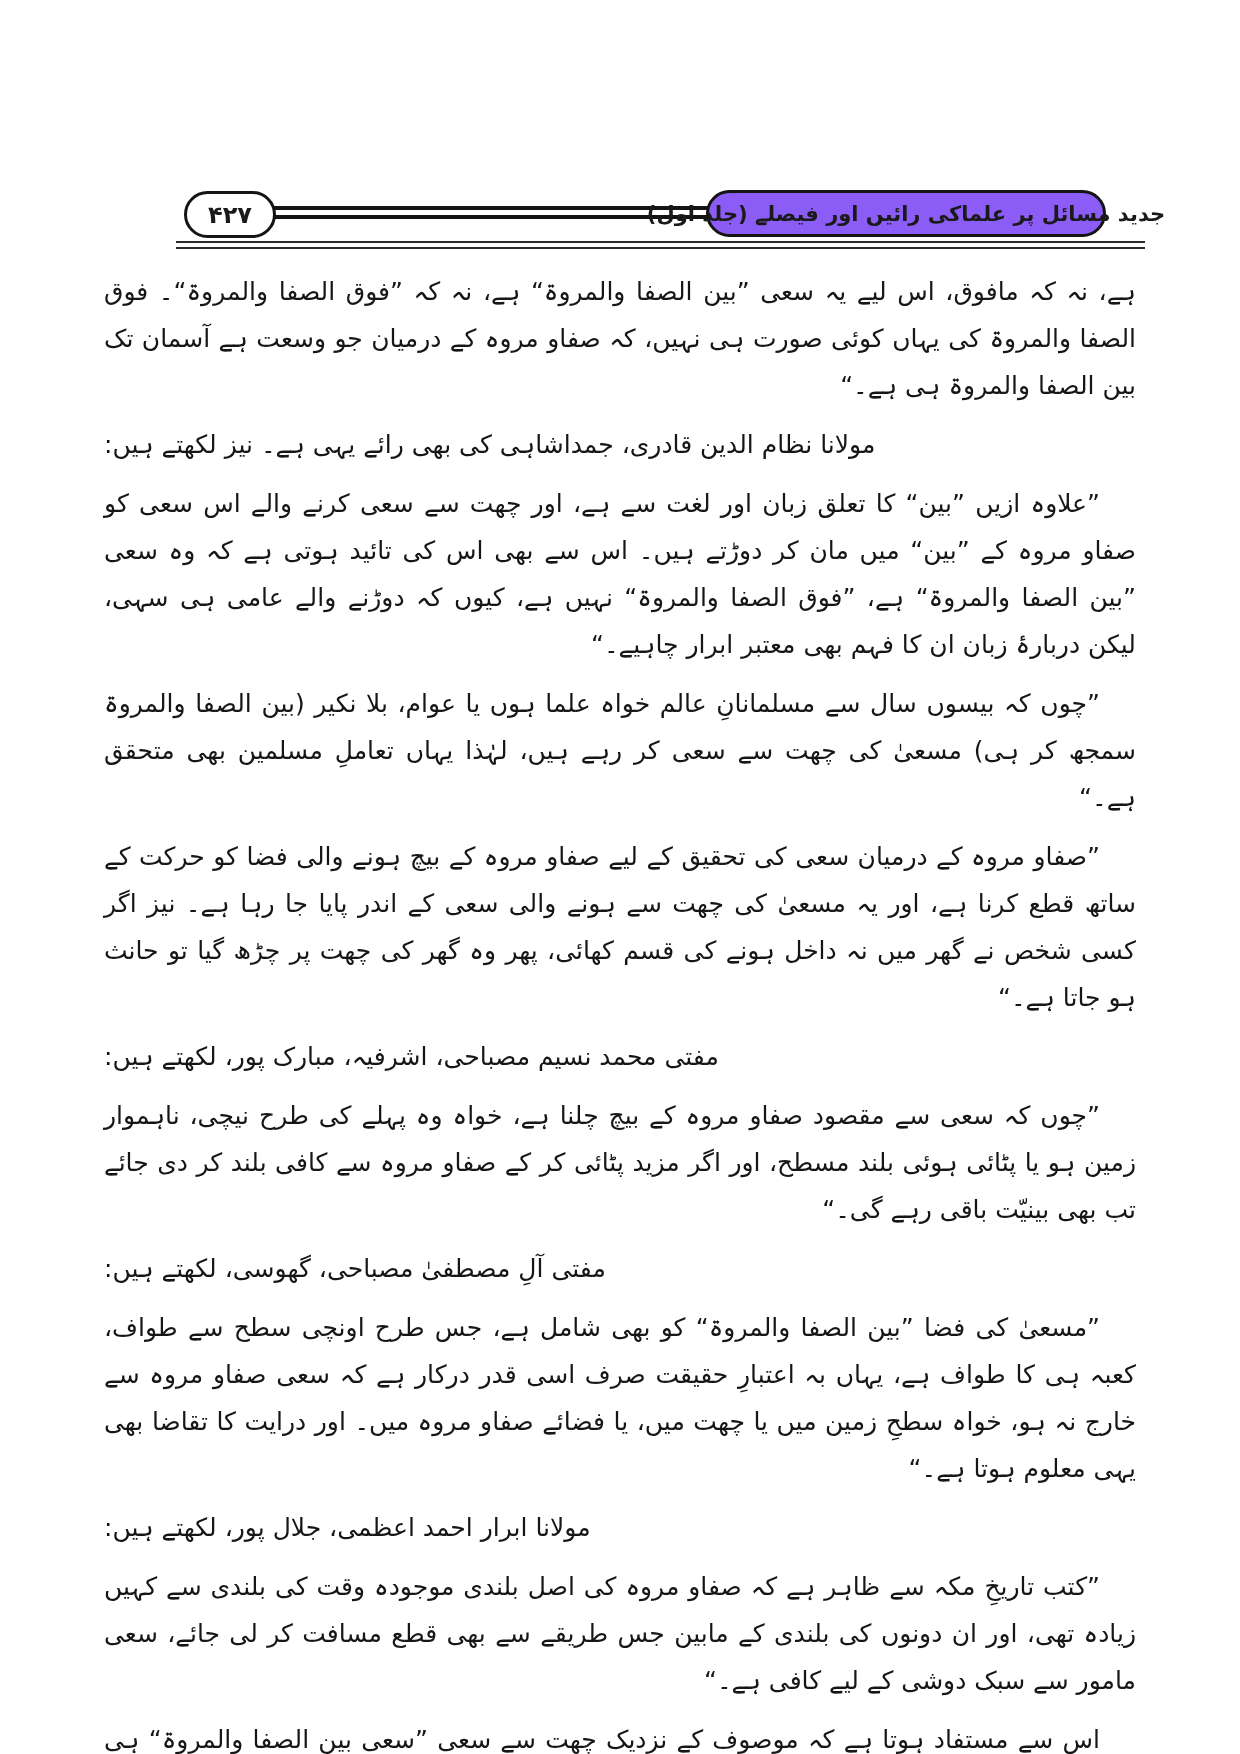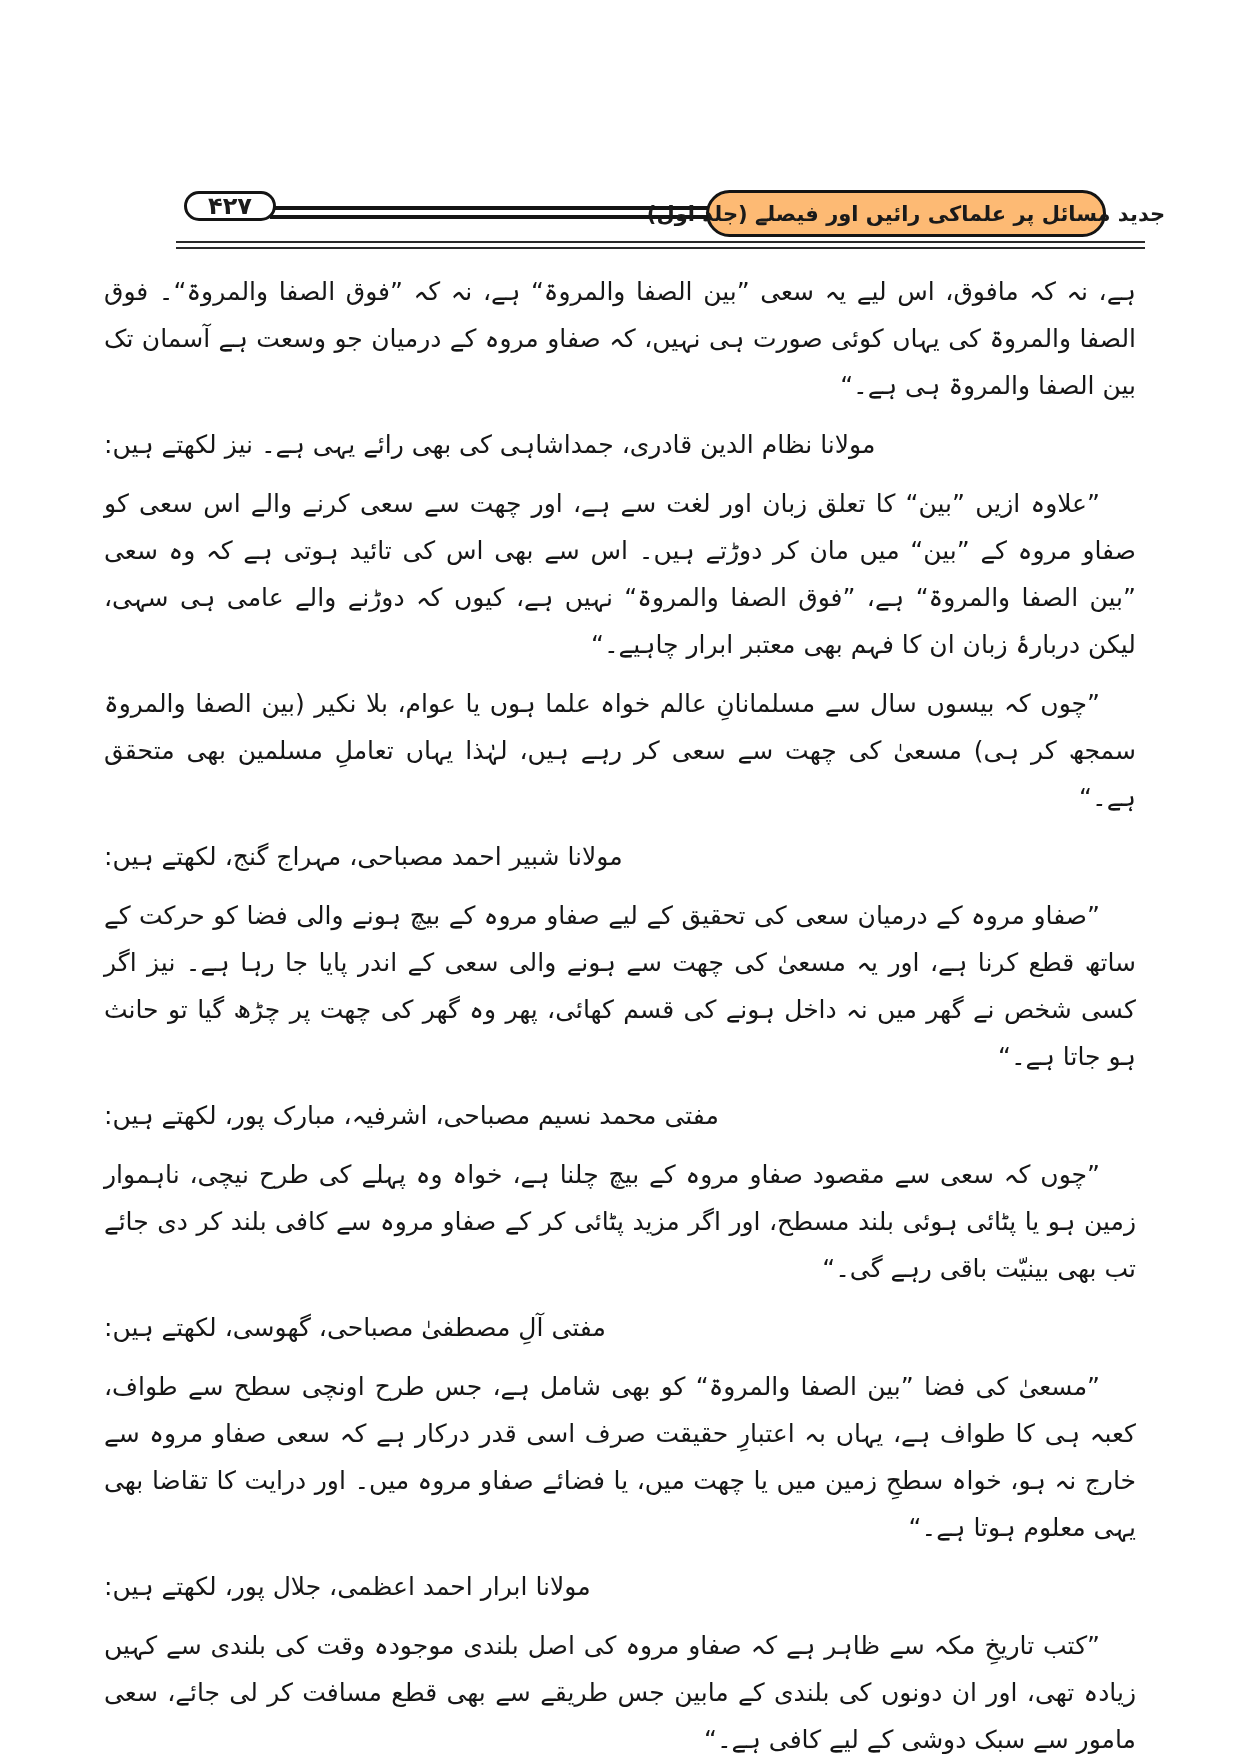--- a/index.html
+++ b/index.html
@@ -16,21 +16,21 @@
     font-family: "DejaVu Sans", sans-serif;
     color: #1a1a1a;
   }
 
   
   .page-number-pill {
     position: absolute;
     left: 184px;
     top: 191px;
     width: 92px;
-    height: 30px;
+    height: 47px;
     border: 3px solid #141414;
     border-radius: 26px;
     background: #ffffff;
     display: flex;
     align-items: center;
     justify-content: center;
     font-size: 24px;
     font-weight: bold;
     z-index: 3;
     box-sizing: border-box;
@@ -47,21 +47,21 @@
     z-index: 1;
   }
   .title-cartouche {
     position: absolute;
     left: 706px;
     top: 190px;
     width: 400px;
     height: 47px;
     border: 3px solid #141414;
     border-radius: 24px;
-    background: #fdba74;
+    background: #8b5cf6;
     display: flex;
     align-items: center;
     justify-content: center;
     direction: rtl;
     font-size: 21px;
     font-weight: bold;
     z-index: 3;
     box-sizing: border-box;
     white-space: nowrap;
   }
@@ -119,21 +119,20 @@
     <span>جدید مسائل پر علماکی رائیں اور فیصلے (جلد اول)</span>
   </div>
 
   <div class="header-full-rule"></div>
 
   <div class="body-text" dir="rtl">
       <p class="para para-body">ہے، نہ کہ مافوق، اس لیے یہ سعی ”بین الصفا والمروۃ“ ہے، نہ کہ ”فوق الصفا والمروۃ“۔ فوق الصفا والمروۃ کی یہاں کوئی صورت ہی نہیں، کہ صفاو مروہ کے درمیان جو وسعت ہے آسمان تک بین الصفا والمروۃ ہی ہے۔“</p>
       <p class="para para-attribution">مولانا نظام الدین قادری، جمداشاہی کی بھی رائے یہی ہے۔ نیز لکھتے ہیں:</p>
       <p class="para para-quote">”علاوہ ازیں ”بین“ کا تعلق زبان اور لغت سے ہے، اور چھت سے سعی کرنے والے اس سعی کو صفاو مروہ کے ”بین“ میں مان کر دوڑتے ہیں۔ اس سے بھی اس کی تائید ہوتی ہے کہ وہ سعی ”بین الصفا والمروۃ“ ہے، ”فوق الصفا والمروۃ“ نہیں ہے، کیوں کہ دوڑنے والے عامی ہی سہی، لیکن دربارۂ زبان ان کا فہم بھی معتبر ابرار چاہیے۔“</p>
       <p class="para para-quote">”چوں کہ بیسوں سال سے مسلمانانِ عالم خواہ علما ہوں یا عوام، بلا نکیر (بین الصفا والمروۃ سمجھ کر ہی) مسعیٰ کی چھت سے سعی کر رہے ہیں، لہٰذا یہاں تعاملِ مسلمین بھی متحقق ہے۔“</p>
-      <p class="para para-attribution">مولانا شبیر احمد مصباحی، مہراج گنج، لکھتے ہیں:</p>
       <p class="para para-quote">”صفاو مروہ کے درمیان سعی کی تحقیق کے لیے صفاو مروہ کے بیچ ہونے والی فضا کو حرکت کے ساتھ قطع کرنا ہے، اور یہ مسعیٰ کی چھت سے ہونے والی سعی کے اندر پایا جا رہا ہے۔ نیز اگر کسی شخص نے گھر میں نہ داخل ہونے کی قسم کھائی، پھر وہ گھر کی چھت پر چڑھ گیا تو حانث ہو جاتا ہے۔“</p>
       <p class="para para-attribution">مفتی محمد نسیم مصباحی، اشرفیہ، مبارک پور، لکھتے ہیں:</p>
       <p class="para para-quote">”چوں کہ سعی سے مقصود صفاو مروہ کے بیچ چلنا ہے، خواہ وہ پہلے کی طرح نیچی، ناہموار زمین ہو یا پٹائی ہوئی بلند مسطح، اور اگر مزید پٹائی کر کے صفاو مروہ سے کافی بلند کر دی جائے تب بھی بینیّت باقی رہے گی۔“</p>
       <p class="para para-attribution">مفتی آلِ مصطفیٰ مصباحی، گھوسی، لکھتے ہیں:</p>
       <p class="para para-quote">”مسعیٰ کی فضا ”بین الصفا والمروۃ“ کو بھی شامل ہے، جس طرح اونچی سطح سے طواف، کعبہ ہی کا طواف ہے، یہاں بہ اعتبارِ حقیقت صرف اسی قدر درکار ہے کہ سعی صفاو مروہ سے خارج نہ ہو، خواہ سطحِ زمین میں یا چھت میں، یا فضائے صفاو مروہ میں۔ اور درایت کا تقاضا بھی یہی معلوم ہوتا ہے۔“</p>
       <p class="para para-attribution">مولانا ابرار احمد اعظمی، جلال پور، لکھتے ہیں:</p>
       <p class="para para-quote">”کتب تاریخِ مکہ سے ظاہر ہے کہ صفاو مروہ کی اصل بلندی موجودہ وقت کی بلندی سے کہیں زیادہ تھی، اور ان دونوں کی بلندی کے مابین جس طریقے سے بھی قطع مسافت کر لی جائے، سعی مامور سے سبک دوشی کے لیے کافی ہے۔“</p>
       <p class="para para-body-indent">اس سے مستفاد ہوتا ہے کہ موصوف کے نزدیک چھت سے سعی ”سعی بین الصفا والمروۃ“ ہی ہے۔</p>
     </div>
 

